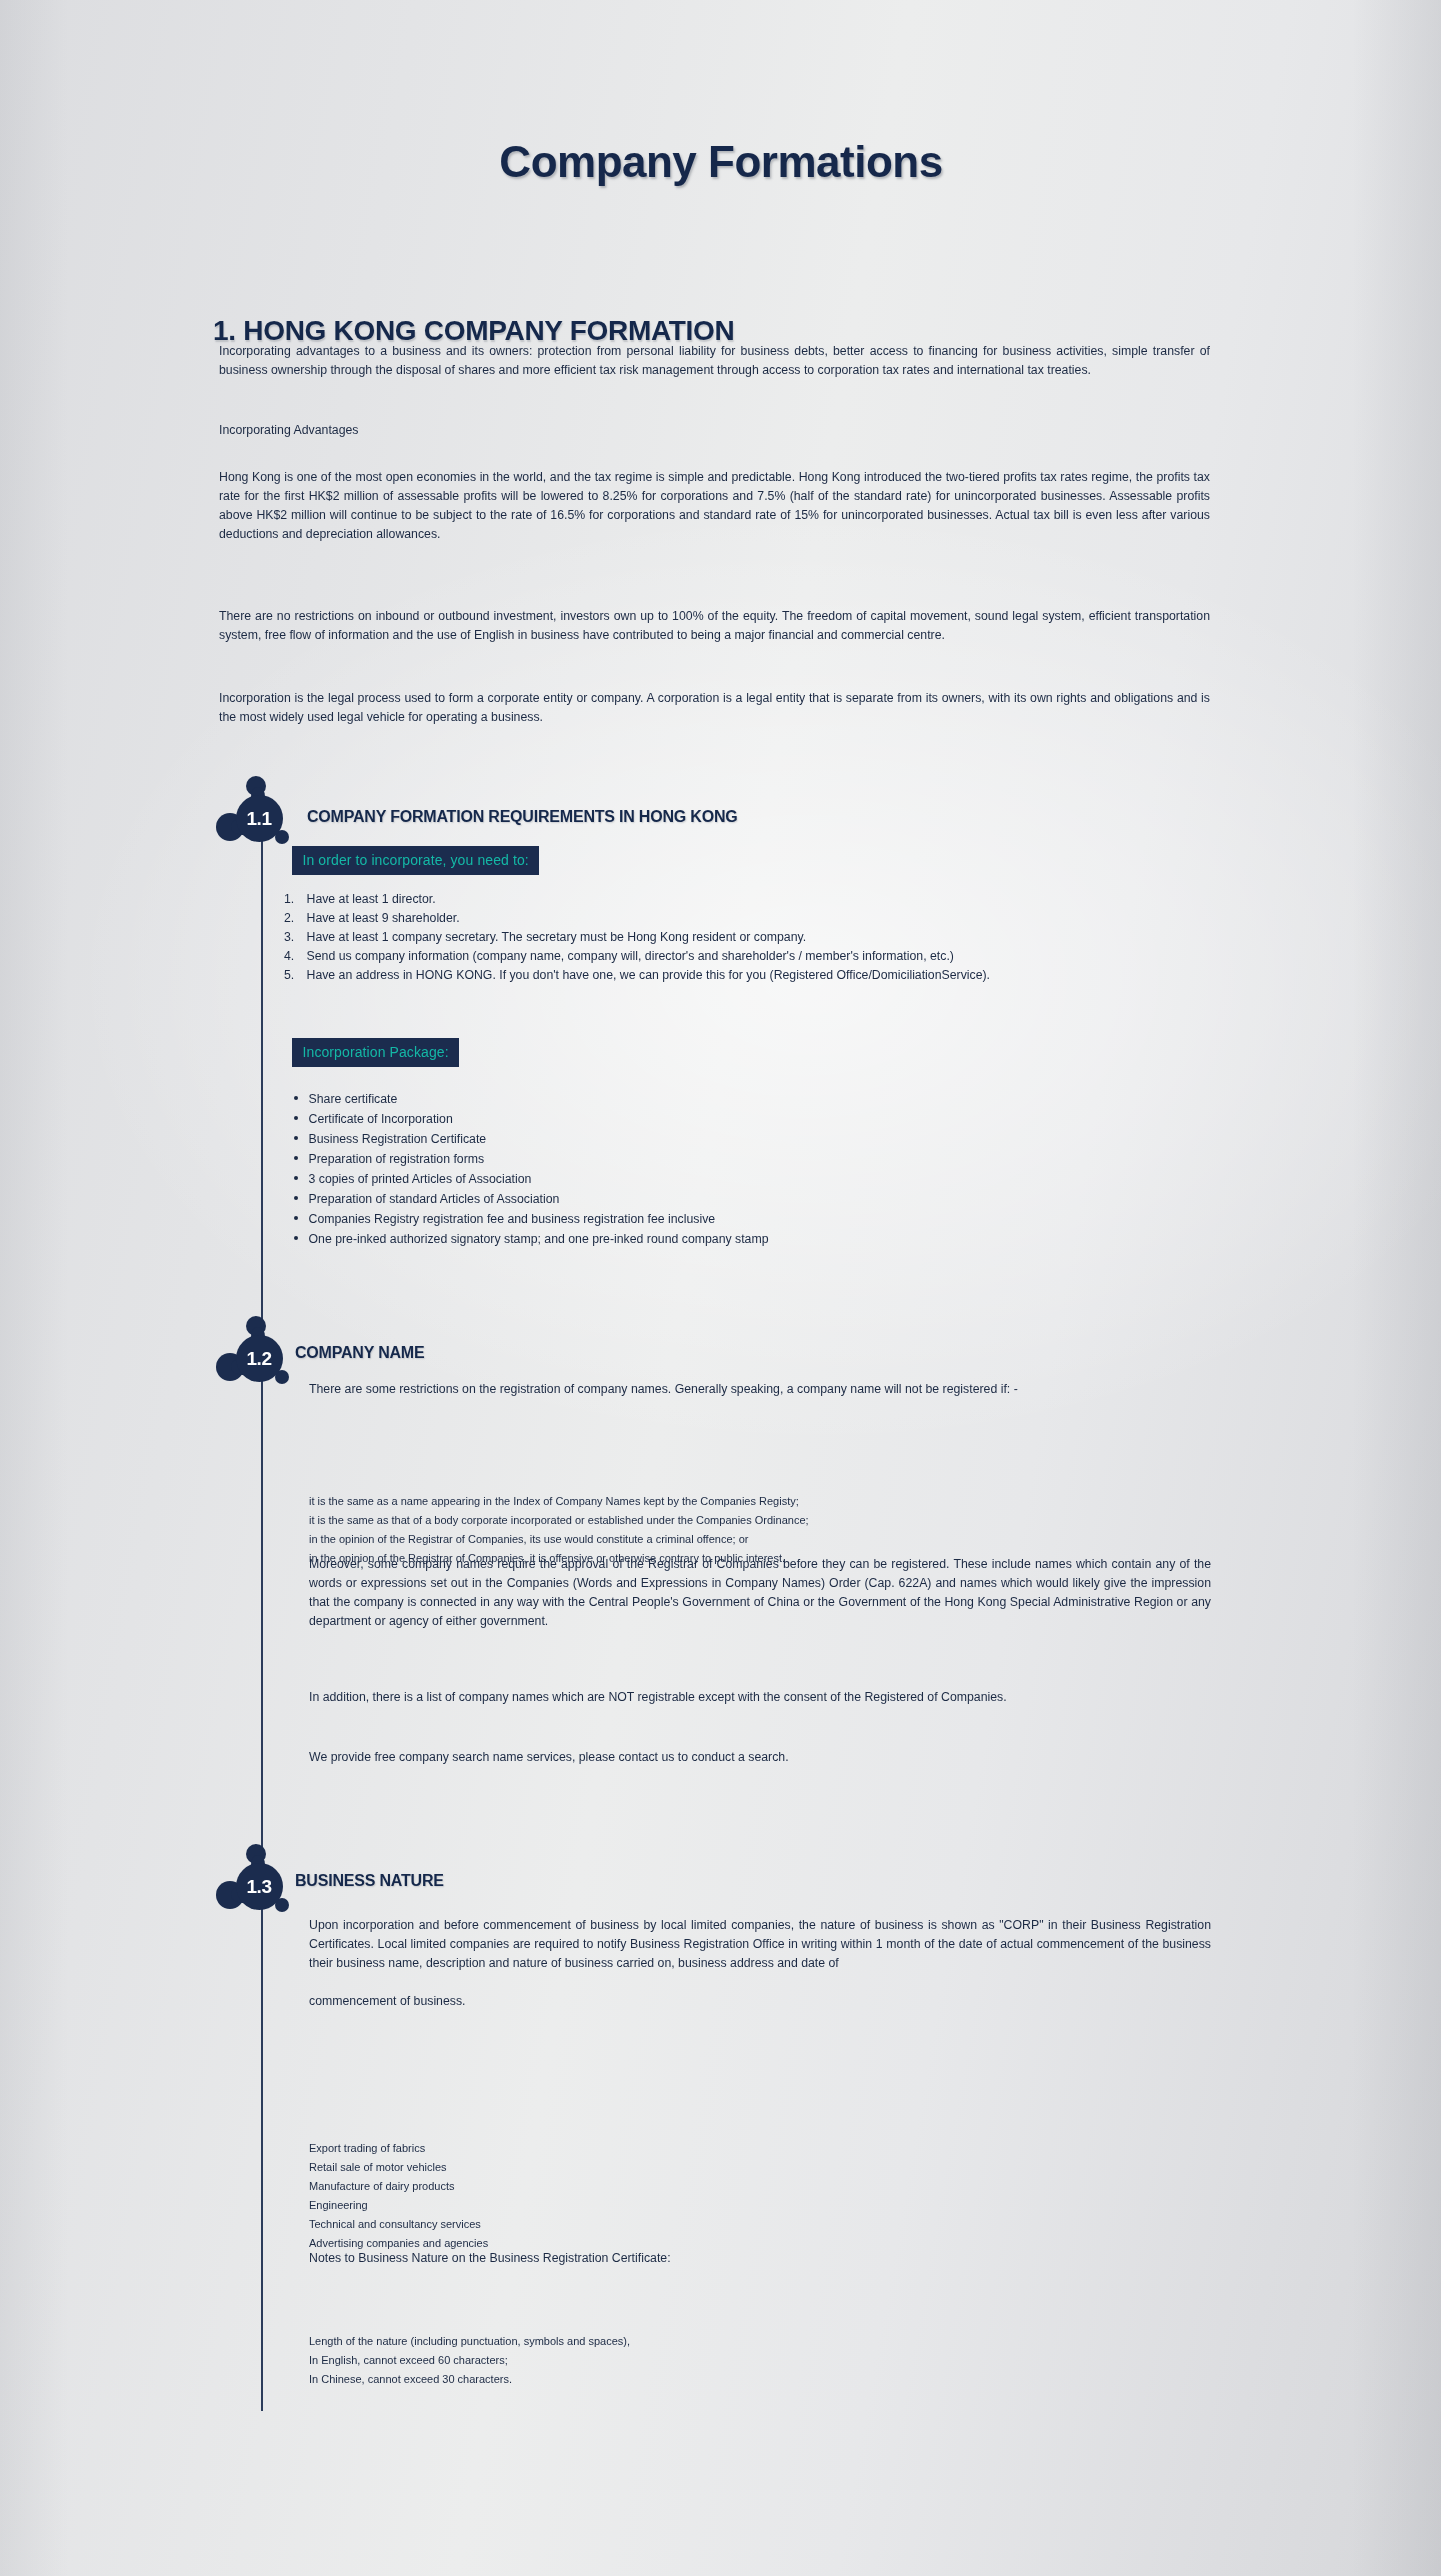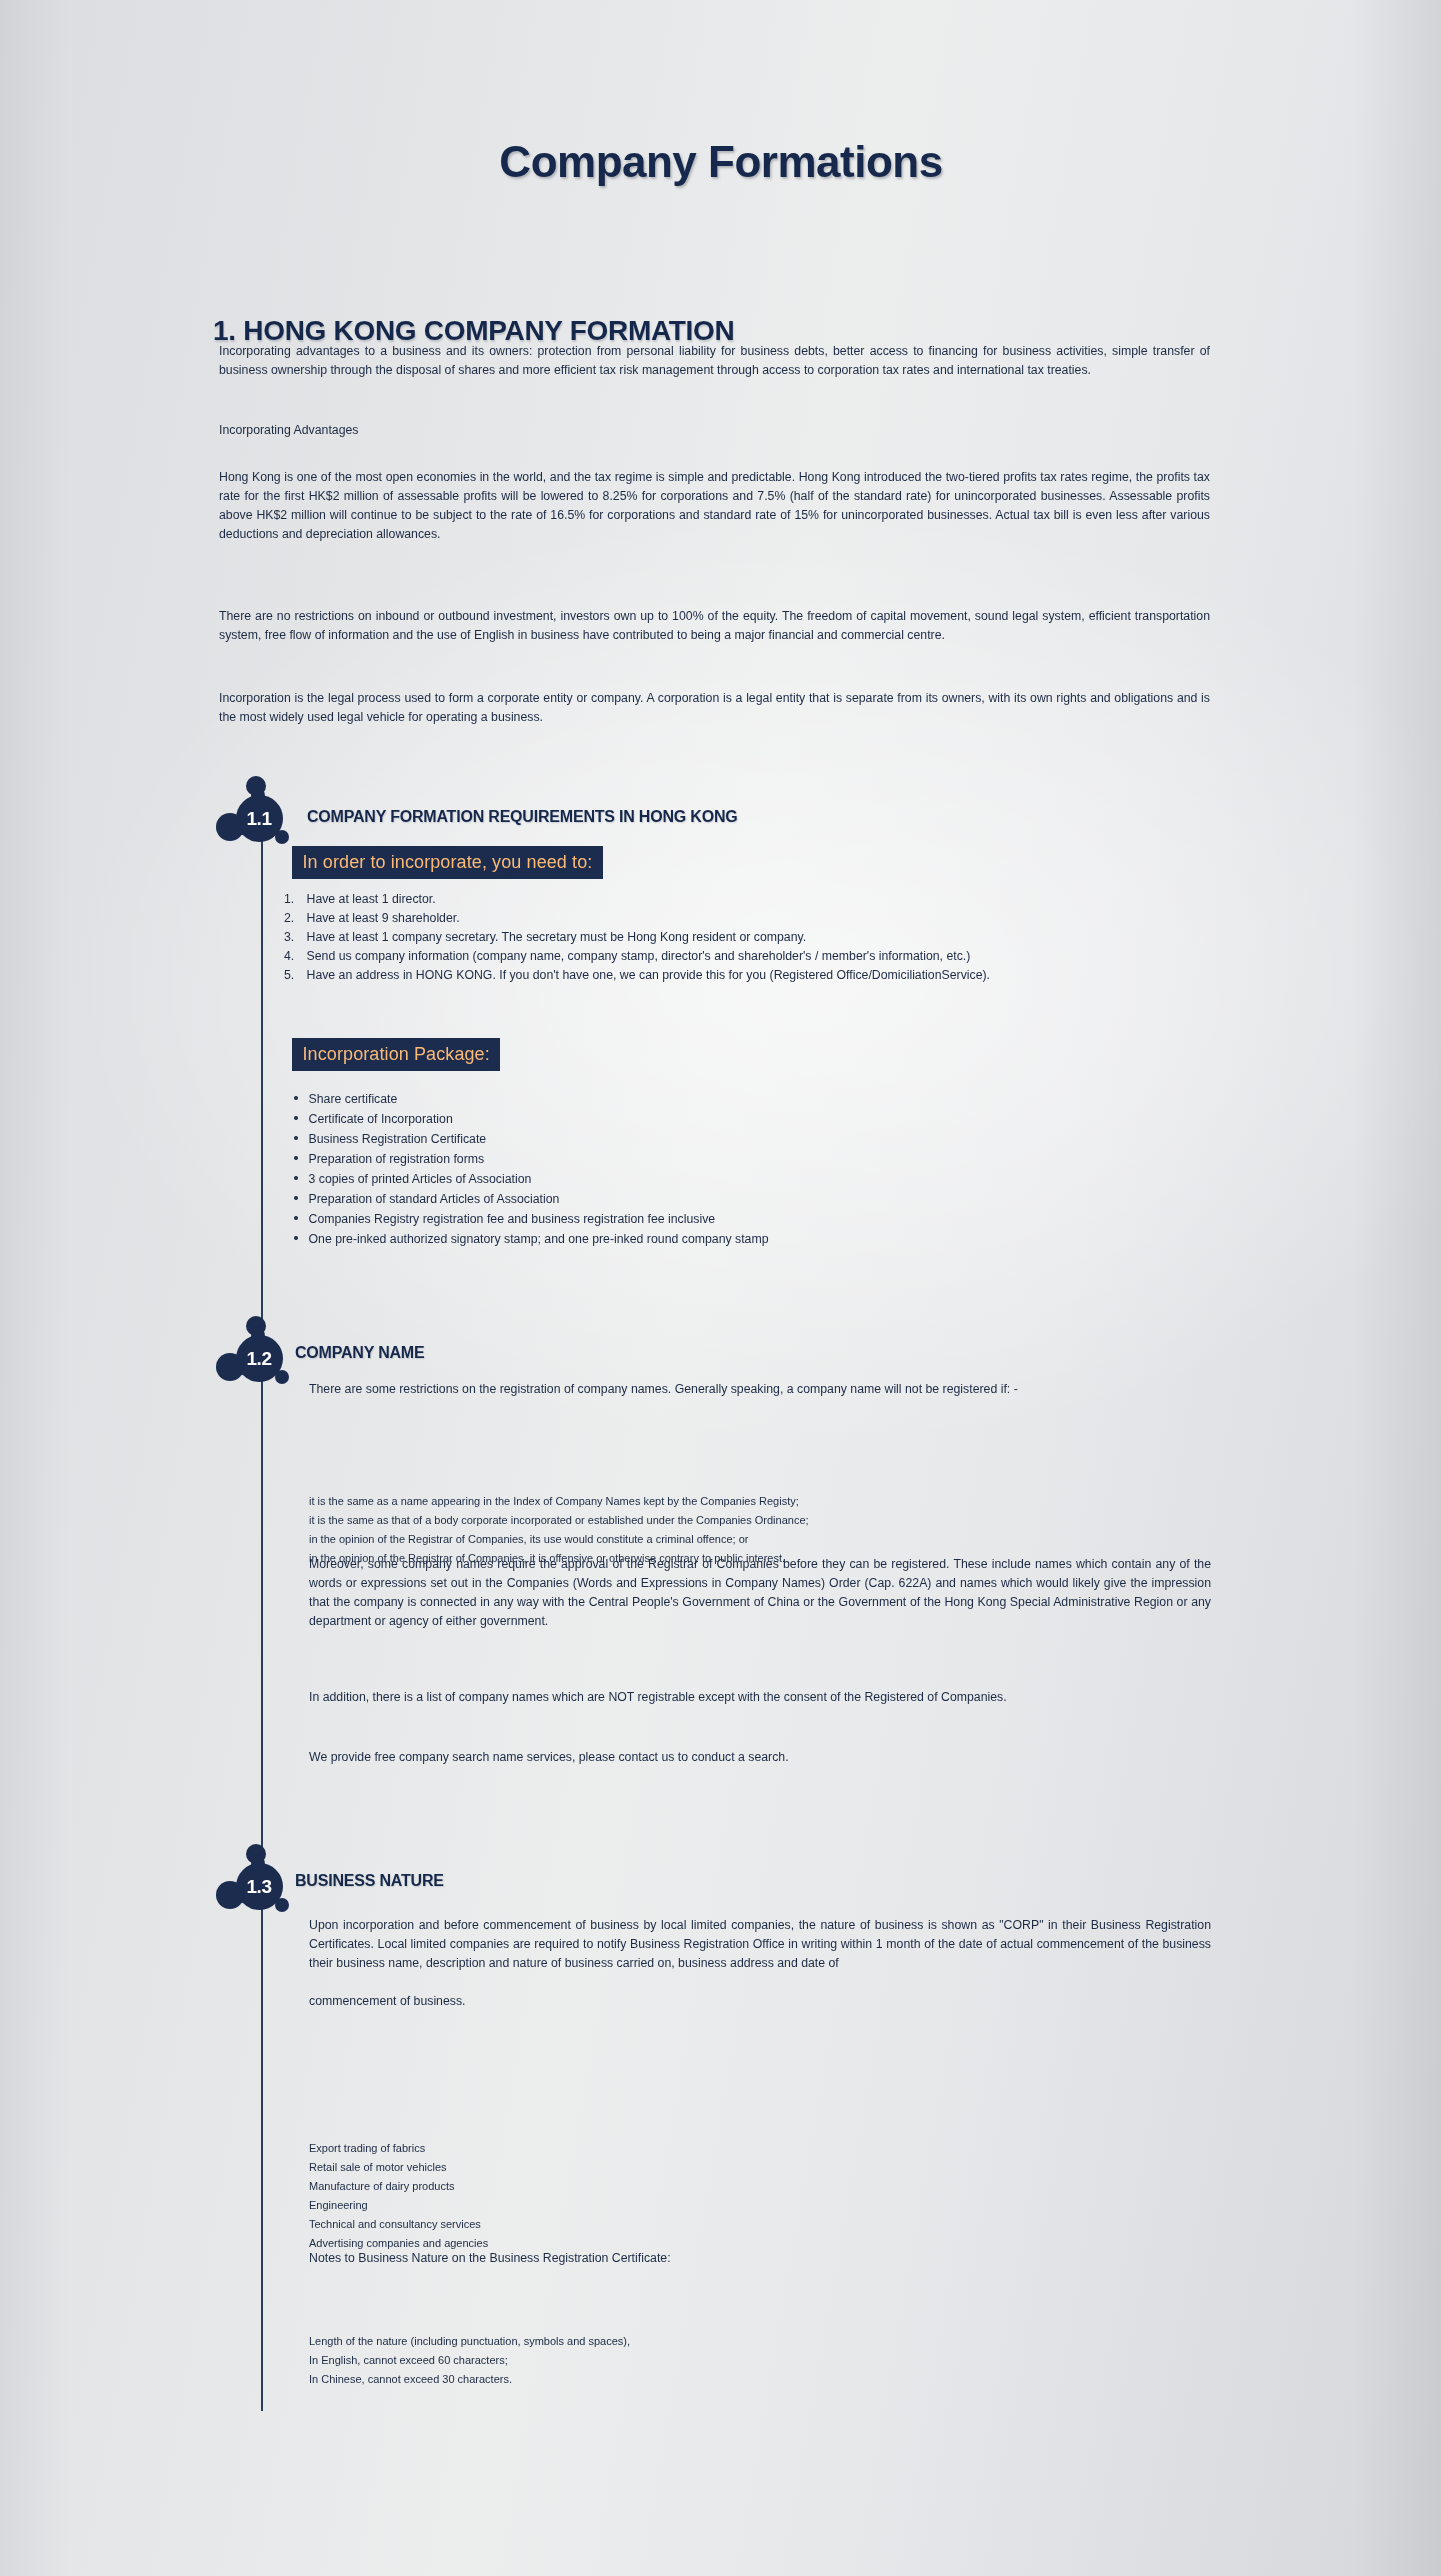--- a/index.html
+++ b/index.html
@@ -140,22 +140,22 @@
     letter-spacing: -0.2px;
     color: #15284b;
     text-shadow: 0.8px 1.1px 1.5px rgba(110,115,125,0.28);
     white-space: nowrap;
   }
 
   
   .chip {
     position: absolute;
     background: #1b2c4e;
-    color: #fdba74;
-    font-size: 18px;
+    color: #14b8a6;
+    font-size: 14px;
     line-height: 1;
     padding: 6.8px 10.5px 8.3px 10.5px;
     letter-spacing: 0.1px;
   }
 
   
   .num-list {
     position: absolute;
     left: 284px;
     width: 930px;
@@ -249,21 +249,21 @@
     <div class="li">
       <span class="marker">2.</span>
       <span class="cont">Have at least 9 shareholder.</span>
     </div>
     <div class="li">
       <span class="marker">3.</span>
       <span class="cont">Have at least 1 company secretary. The secretary must be Hong Kong resident or company.</span>
     </div>
     <div class="li">
       <span class="marker">4.</span>
-      <span class="cont">Send us company information (company name, company stamp, director's and shareholder's / member's information, etc.)</span>
+      <span class="cont">Send us company information (company name, company will, director's and shareholder's / member's information, etc.)</span>
     </div>
     <div class="li justified">
       <span class="marker">5.</span>
       <span class="cont">Have an address in HONG KONG. If you don't have one, we can provide this for you (Registered Office/DomiciliationService).</span>
     </div>
   </div>
 
   <div class="chip" style="left:292px; top:1038px;">Incorporation Package:</div>
 
   <div class="bul-list" style="top:1089px;">

